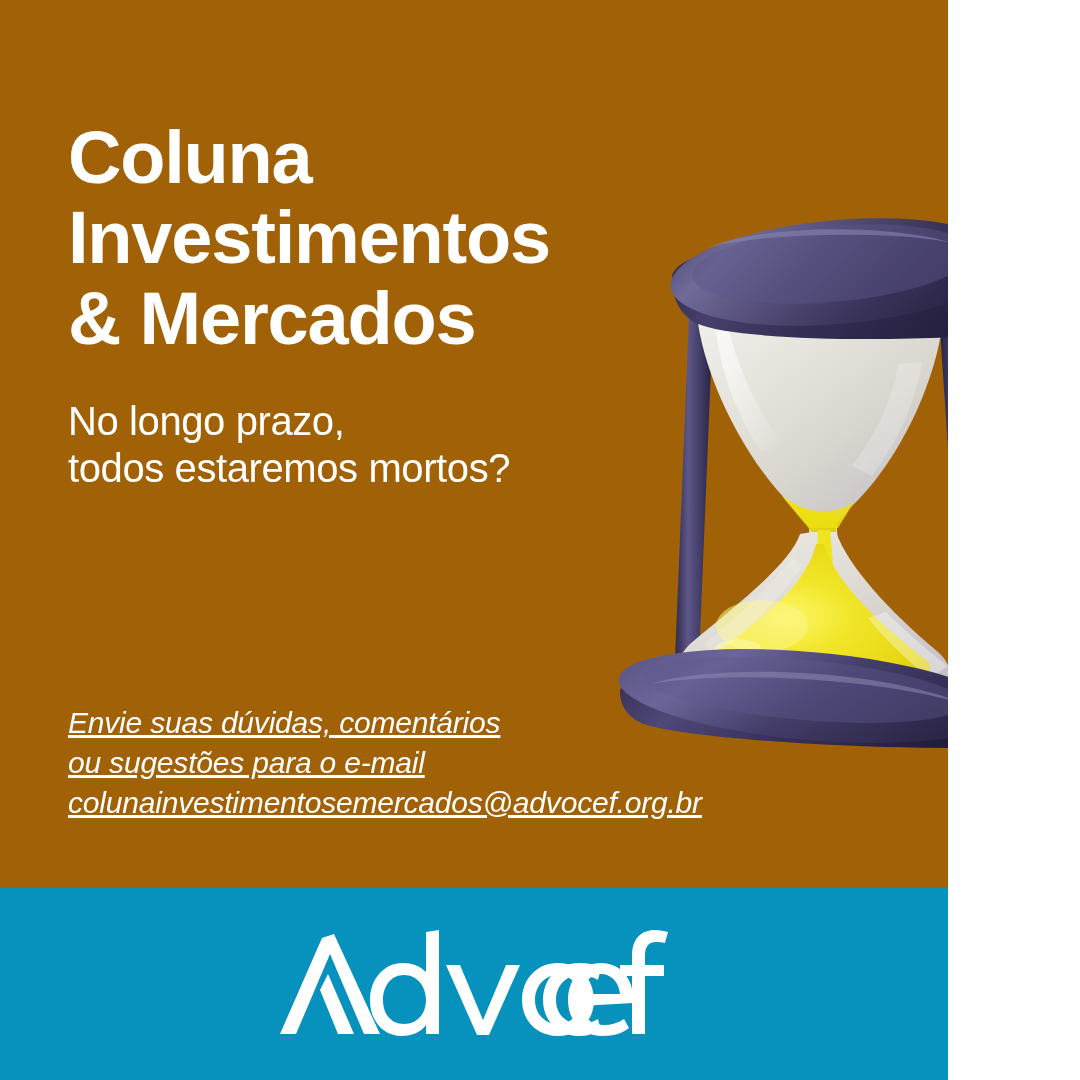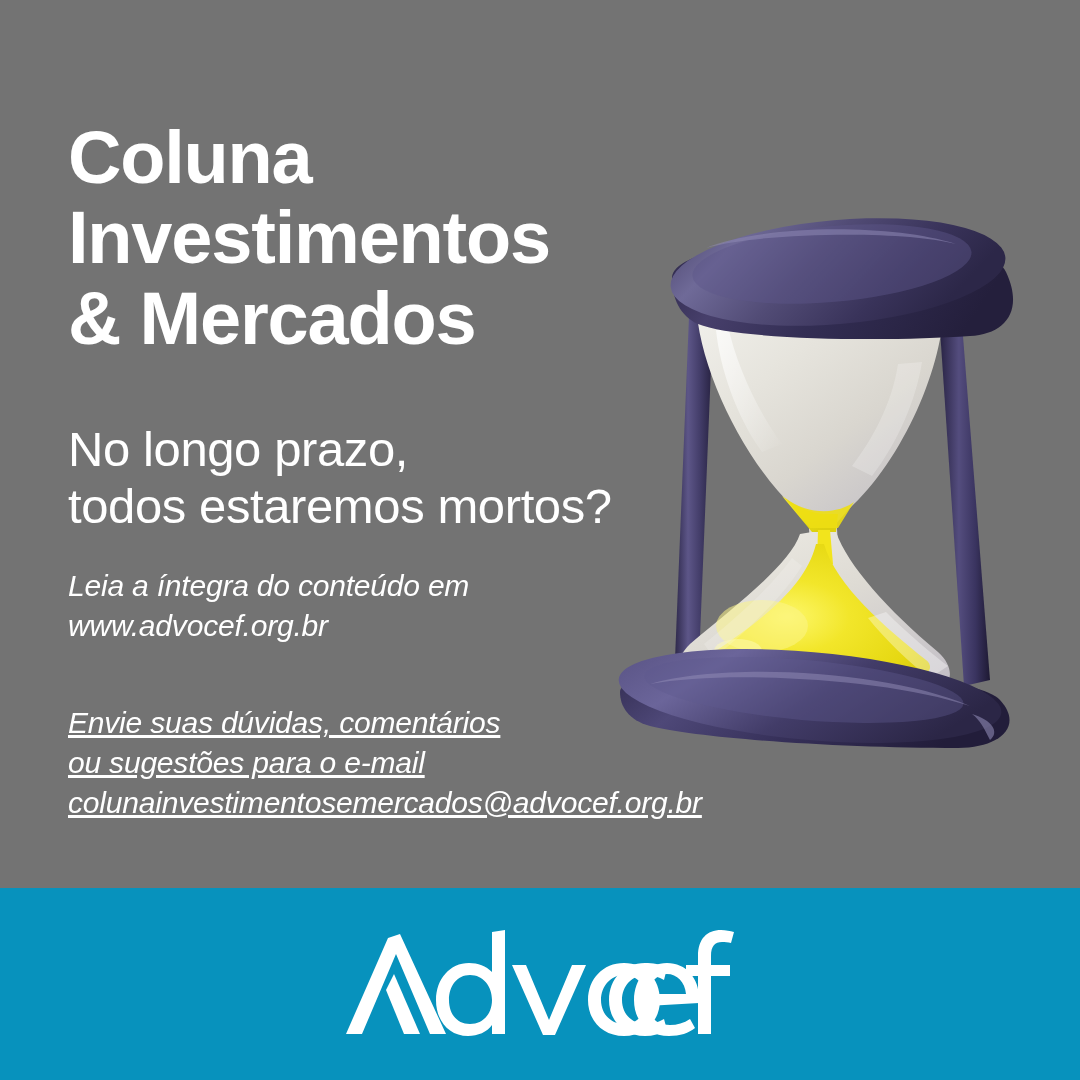--- a/index.html
+++ b/index.html
@@ -4,24 +4,24 @@
 <title>Coluna Investimentos &amp; Mercados — Advocef</title>
 <style>
   html, body {
     margin: 0;
     padding: 0;
     background: #ffffff;
   }
 
   .poster {
     position: relative;
-    width: 1080px;
+    width: 948px;
     height: 1080px;
     overflow: hidden;
-    background: #737373;
+    background: #a16207;
     font-family: "Liberation Sans", "DejaVu Sans", sans-serif;
     -webkit-font-smoothing: antialiased;
   }
 
   
   .artwork {
     position: absolute;
     left: 586px;
     top: 214px;
     width: 470px;
@@ -47,25 +47,25 @@
     color: #ffffff;
     font-size: 74px;
     font-weight: 700;
     line-height: 1.085;
     letter-spacing: -1.2px;
     white-space: pre-line;
   }
 
   .subhead {
     position: absolute;
-    top: 421px;
+    top: 398px;
     left: 0;
     margin: 0;
     color: #ffffff;
-    font-size: 49px;
+    font-size: 40px;
     font-weight: 400;
     line-height: 1.17;
     letter-spacing: -0.4px;
     white-space: pre-line;
   }
 
   .note {
     position: absolute;
     left: 0;
     margin: 0;
@@ -257,22 +257,20 @@
 
   <div class="copy">
 
     <h1 class="headline">Coluna
 Investimentos
 &amp; Mercados</h1>
 
     <h2 class="subhead">No longo prazo,
 todos estaremos mortos?</h2>
 
-    <p class="note note--site">Leia a íntegra do conteúdo em
-www.advocef.org.br</p>
 
     <p class="note note--email">Envie suas dúvidas, comentários
 ou sugestões para o e-mail
 colunainvestimentosemercados@advocef.org.br</p>
   </div>
 
   <div class="footer">
     <div class="logo">
       <span class="sr">Advocef</span>
       <svg viewBox="0 0 392 108" xmlns="http://www.w3.org/2000/svg" role="img">

